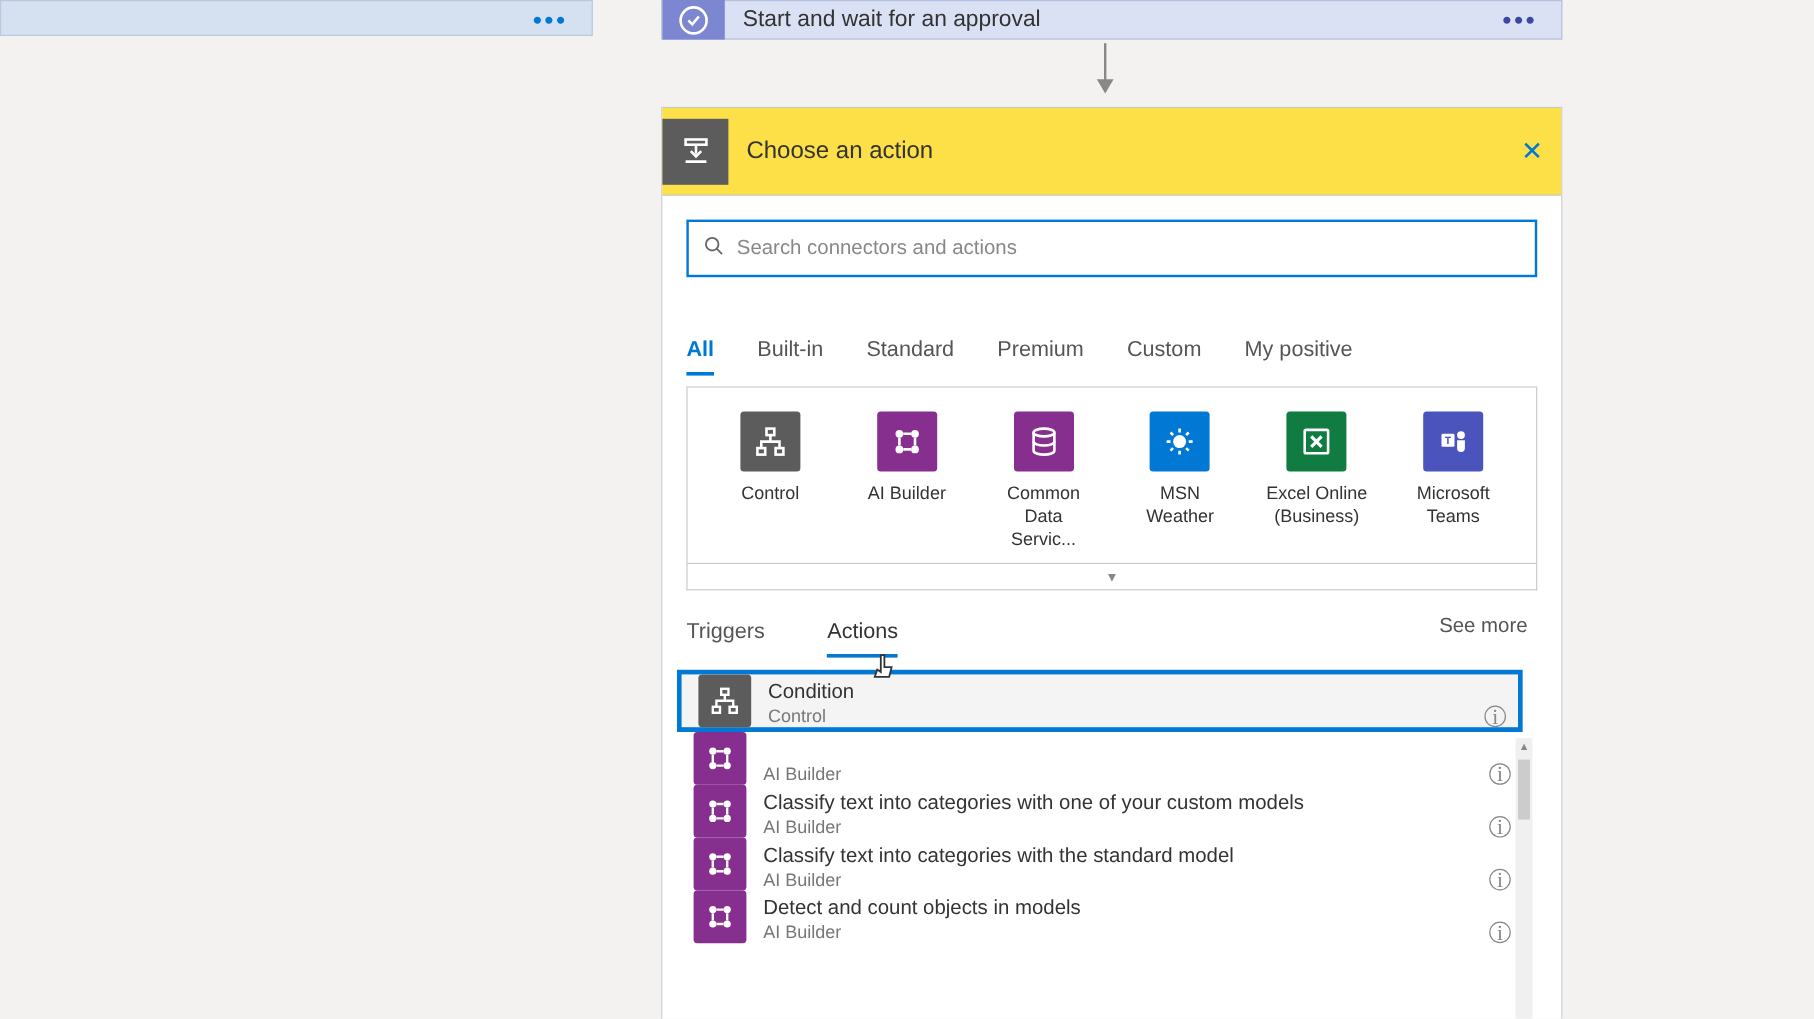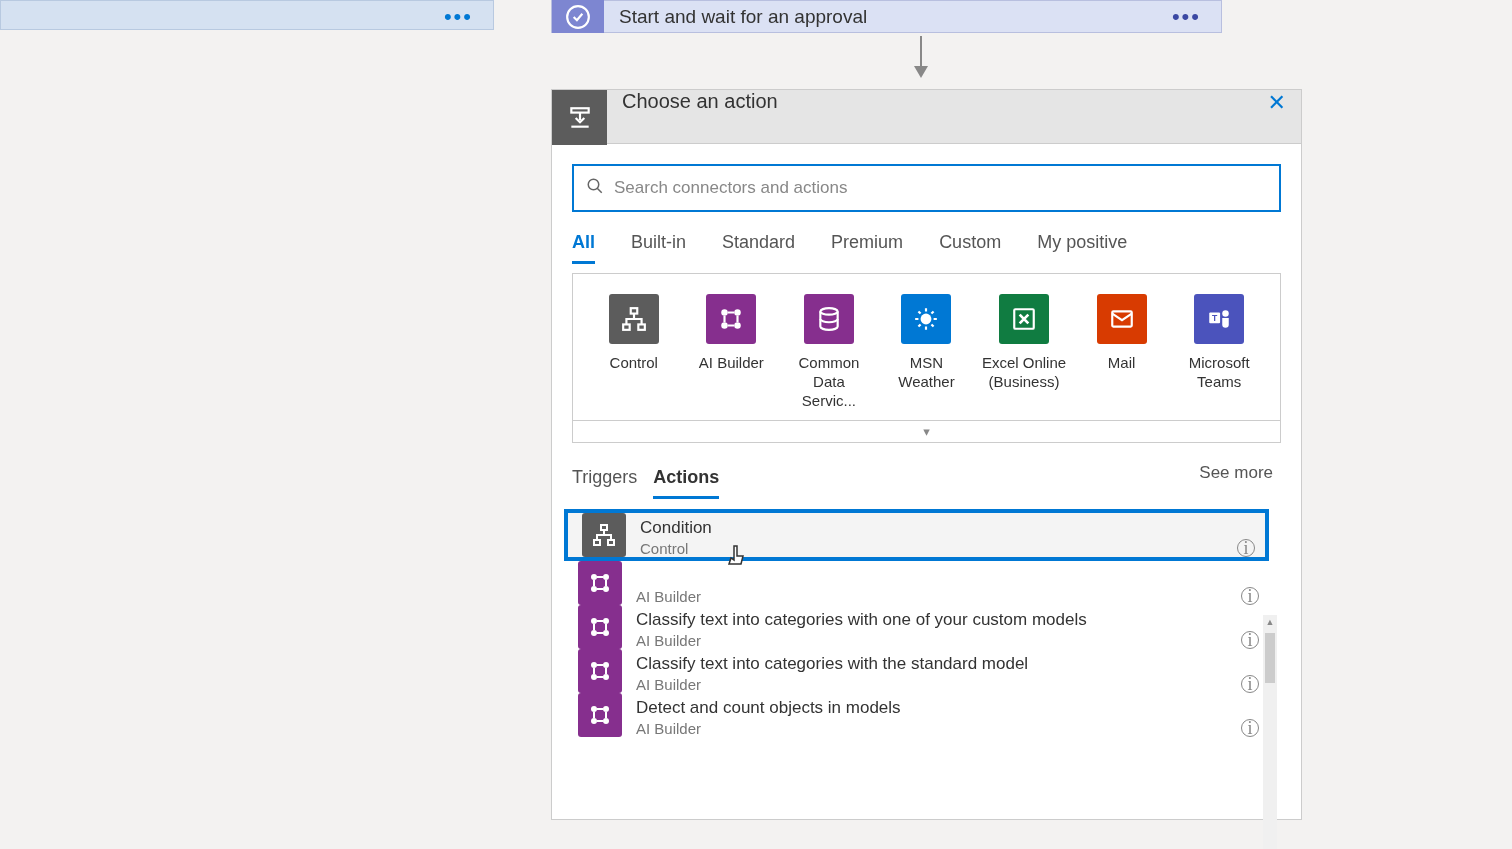--- a/index.html
+++ b/index.html
@@ -27,21 +27,21 @@
   top: 3px;
   color: #0078d4;
   font-size: 22px;
   letter-spacing: 2px;
 }
 
 .approval-card {
   position: absolute;
   left: 551px;
   top: 0;
-  width: 671px;
+  width: 751px;
   height: 33px;
   background: #dbe1f4;
   border: 1px solid #b8bfdf;
   display: flex;
   align-items: center;
 }
 .approval-icon {
   width: 52px;
   height: 33px;
   background: #7d86d1;
@@ -84,24 +84,25 @@
 .action-panel {
   position: absolute;
   left: 551px;
   top: 89px;
   width: 751px;
   background: white;
   border: 1px solid #ccc;
 }
 
 .action-header {
-  height: 54px;
-  background: #e5e5e5;
+  height: 73px;
+  background: #fde047;
   border-bottom: 1px solid #ccc;
   display: flex;
+  align-items: center;
   position: relative;
 }
 .action-header-icon {
   width: 55px;
   height: 55px;
   background: #5c5c5c;
   display: flex;
   align-items: center;
   justify-content: center;
   color: white;
@@ -144,20 +145,21 @@
   display: flex;
   padding: 0 20px;
   gap: 36px;
   border-bottom: 1px solid transparent;
 }
 .tab {
   font-size: 18px;
   color: #555;
   padding: 8px 0;
   cursor: pointer;
+  margin-top: 30px;
 }
 .tab.active {
   color: #0078d4;
   font-weight: 600;
   border-bottom: 3px solid #0078d4;
 }
 
 .connectors-box {
   margin: 8px 20px 0 20px;
   border: 1px solid #ccc;
@@ -199,32 +201,32 @@
   display: flex;
   align-items: center;
   justify-content: center;
   cursor: pointer;
 }
 .chevron-down { color: #888; font-size: 13px; }
 
 .subtabs {
   display: flex;
   padding: 16px 20px 0 20px;
-  gap: 16px;
+  gap: 52px;
   position: relative;
 }
 .subtab {
   font-size: 18px;
   color: #555;
   padding: 8px 0;
   cursor: pointer;
 }
 .subtab.active {
   color: #333;
-  font-weight: 700;
+  font-weight: 400;
   border-bottom: 3px solid #0078d4;
 }
 .see-more {
   position: absolute;
   right: 28px;
   top: 20px;
   font-size: 17px;
   color: #555;
   cursor: pointer;
 }
@@ -422,29 +424,20 @@
       <div class="connector">
         <div class="connector-icon bg-green">
           <svg width="26" height="26" viewBox="0 0 24 24" fill="white">
             <rect x="3" y="3" width="18" height="18" rx="1" fill="none" stroke="white" stroke-width="2"></rect>
             <path d="M8 8l8 8M16 8l-8 8" stroke="white" stroke-width="2.5"></path>
           </svg>
         </div>
         <div class="connector-label">Excel Online (Business)</div>
       </div>
       <div class="connector">
-        <div class="connector-icon bg-red">
-          <svg width="26" height="26" viewBox="0 0 24 24" fill="none" stroke="white" stroke-width="2">
-            <rect x="3" y="5" width="18" height="14" rx="1"></rect>
-            <path d="M3 7l9 6 9-6"></path>
-          </svg>
-        </div>
-        <div class="connector-label">Mail</div>
-      </div>
-      <div class="connector">
         <div class="connector-icon bg-teams">
           <svg width="26" height="26" viewBox="0 0 24 24" fill="white">
             <rect x="3" y="6" width="10" height="10" rx="1"></rect>
             <text x="8" y="14" font-size="8" text-anchor="middle" fill="#4b53bc" font-weight="bold">T</text>
             <circle cx="18" cy="7" r="3"></circle>
             <path d="M15 11h6v6a3 3 0 01-6 0z"></path>
           </svg>
         </div>
         <div class="connector-label">Microsoft Teams</div>
       </div>

